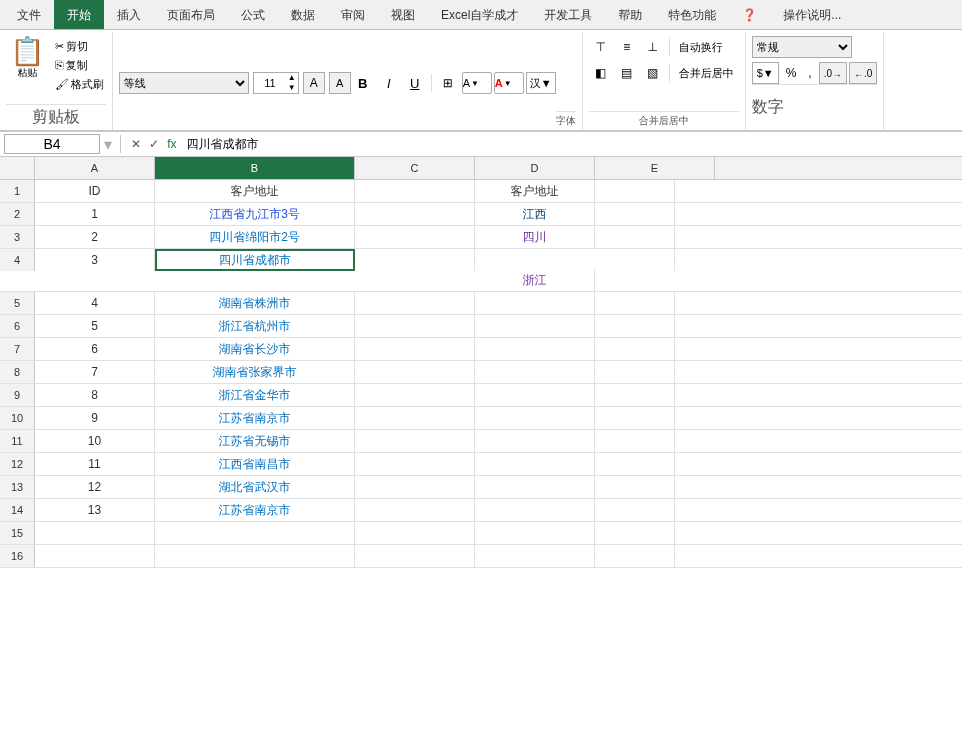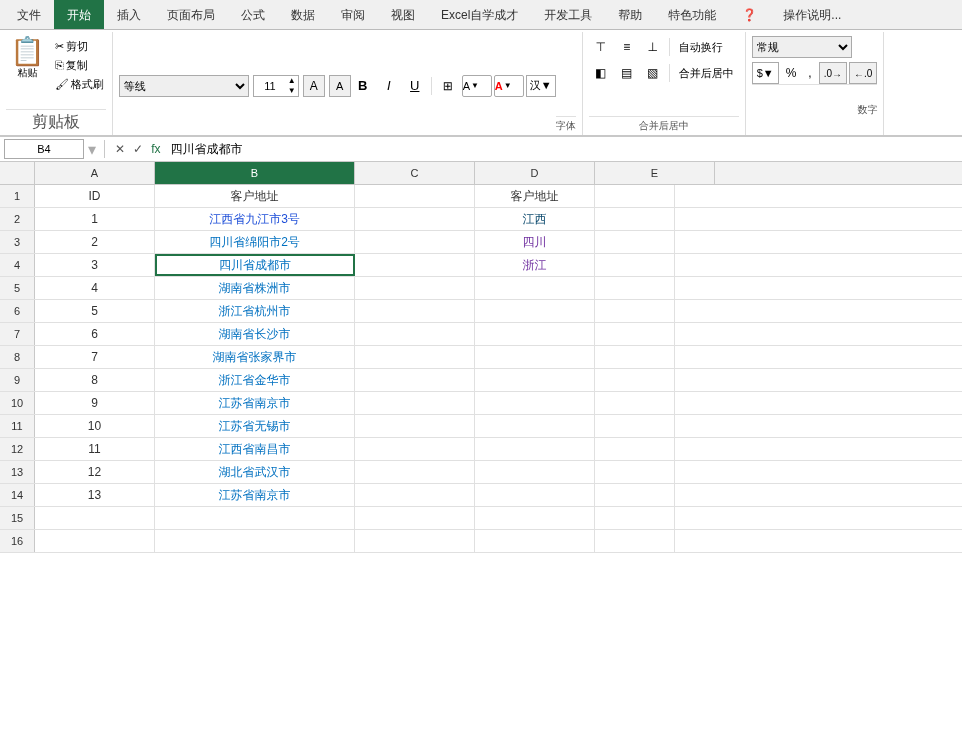--- a/index.html
+++ b/index.html
@@ -8,21 +8,21 @@
     
     .ribbon { background: #fff; border-bottom: 1px solid #c8c8c8; }
 
     
     .tab-row { display: flex; align-items: stretch; background: #f0f0f0; height: 30px; border-bottom: 1px solid #bbb; padding-left: 4px; }
     .tab-item { padding: 0 12px; display: flex; align-items: center; font-size: 12px; color: #333; cursor: pointer; border: 1px solid transparent; border-bottom: none; position: relative; }
     .tab-item.active-green { background: #217346; color: #fff; border-color: #217346; }
 
     
     .formula-bar { display: flex; align-items: center; border-bottom: 1px solid #c8c8c8; height: 25px; background: #fff; padding: 0 4px; gap: 4px; }
-    .name-box { width: 80px; height: 20px; border: 1px solid #aaa; font-size: 11px; padding: 0 4px; text-align: center; }
+    .name-box { width: 96px; height: 20px; border: 1px solid #aaa; font-size: 14px; padding: 0 4px; text-align: center; }
     .formula-icon { font-size: 12px; color: #555; cursor: pointer; padding: 1px 2px; }
     .formula-input { flex: 1; height: 20px; border: none; outline: none; font-size: 12px; padding: 0 4px; }
 
     
     .spreadsheet { display: flex; flex-direction: column; overflow: hidden; }
     .col-headers { display: flex; border-bottom: 1px solid #c8c8c8; background: #f2f2f2; }
     .corner-cell { width: 35px; min-width: 35px; height: 22px; border-right: 1px solid #c8c8c8; background: #f2f2f2; }
     .col-header { height: 22px; border-right: 1px solid #c8c8c8; display: flex; align-items: center; justify-content: center; font-size: 11px; color: #333; background: #f2f2f2; }
     .col-header.selected { background: #217346; color: #fff; }
 
@@ -144,21 +144,21 @@
           <option>常规</option>
         </select>
       </div>
       <div style="display:flex; align-items:center; gap:2px; padding-top:4px;">
         <button style="padding:0 4px; height:22px; border:1px solid #aaa; cursor:pointer; font-size:11px; background:#fff;">$▼</button>
         <button style="padding:0 4px; height:22px; border:1px solid transparent; cursor:pointer; font-size:12px; background:transparent;">%</button>
         <button style="padding:0 4px; height:22px; border:1px solid transparent; cursor:pointer; font-size:12px; background:transparent;">,</button>
         <button style="padding:0 4px; height:22px; border:1px solid #aaa; cursor:pointer; font-size:10px; background:#f0f0f0;">.0→</button>
         <button style="padding:0 4px; height:22px; border:1px solid #aaa; cursor:pointer; font-size:10px; background:#f0f0f0;">←.0</button>
       </div>
-      <div style="font-size:10px; color:#555; text-align:right; border-top:1px solid #e0e0e0; padding:18px 0; margin-top:auto;">数字</div>
+      <div style="font-size:16px; color:#555; text-align:left; border-top:1px solid #e0e0e0; padding:12px 0; margin-top:auto;">数字</div>
     </div>
 
   </div>
 </div>
 
 <div class="formula-bar">
   <input type="text" class="name-box" value="B4" style="">
   <span style="color:#aaa; font-size:16px; cursor:pointer;">▾</span>
   <span style="width:1px; background:#c8c8c8; height:18px; display:inline-block; margin:0 4px;"></span>
   <span class="formula-icon">✕</span>
@@ -201,21 +201,21 @@
         <div class="cell" style="width: 200px; min-width: 200px; color: rgb(0, 112, 192); text-align: center; justify-content: center;">四川省绵阳市2号</div>
         <div class="cell" style="width: 120px; min-width: 120px;"></div>
         <div class="cell" style="width: 120px; min-width: 120px; color: rgb(112, 48, 160); text-align: center; justify-content: center;">四川</div>
         <div class="cell" style="width: 80px; min-width: 80px;"></div>
       </div>
       <div class="sheet-row">
         <div class="row-header">4</div>
         <div class="cell" style="width: 120px; min-width: 120px; text-align: center; justify-content: center;">3</div>
         <div class="cell" style="width: 200px; min-width: 200px; color: rgb(0, 112, 192); text-align: center; justify-content: center; border: 2px solid rgb(33, 115, 70); background: rgb(255, 255, 255);">四川省成都市</div>
         <div class="cell" style="width: 120px; min-width: 120px;"></div>
-        <div class="cell" style="width: 120px; min-width: 120px; color: rgb(112, 48, 160); text-align: center; justify-content: center;">浙江</div>
+        <div class="cell" style="width: 120px; min-width: 120px; color: rgb(112, 48, 160); text-align: center; justify-content: center; margin-top: 20px;">浙江</div>
         <div class="cell" style="width: 80px; min-width: 80px;"></div>
       </div>
       <div class="sheet-row">
         <div class="row-header">5</div>
         <div class="cell" style="width: 120px; min-width: 120px; text-align: center; justify-content: center;">4</div>
         <div class="cell" style="width: 200px; min-width: 200px; color: rgb(0, 112, 192); text-align: center; justify-content: center;">湖南省株洲市</div>
         <div class="cell" style="width: 120px; min-width: 120px;"></div>
         <div class="cell" style="width: 120px; min-width: 120px;"></div>
         <div class="cell" style="width: 80px; min-width: 80px;"></div>
       </div>

